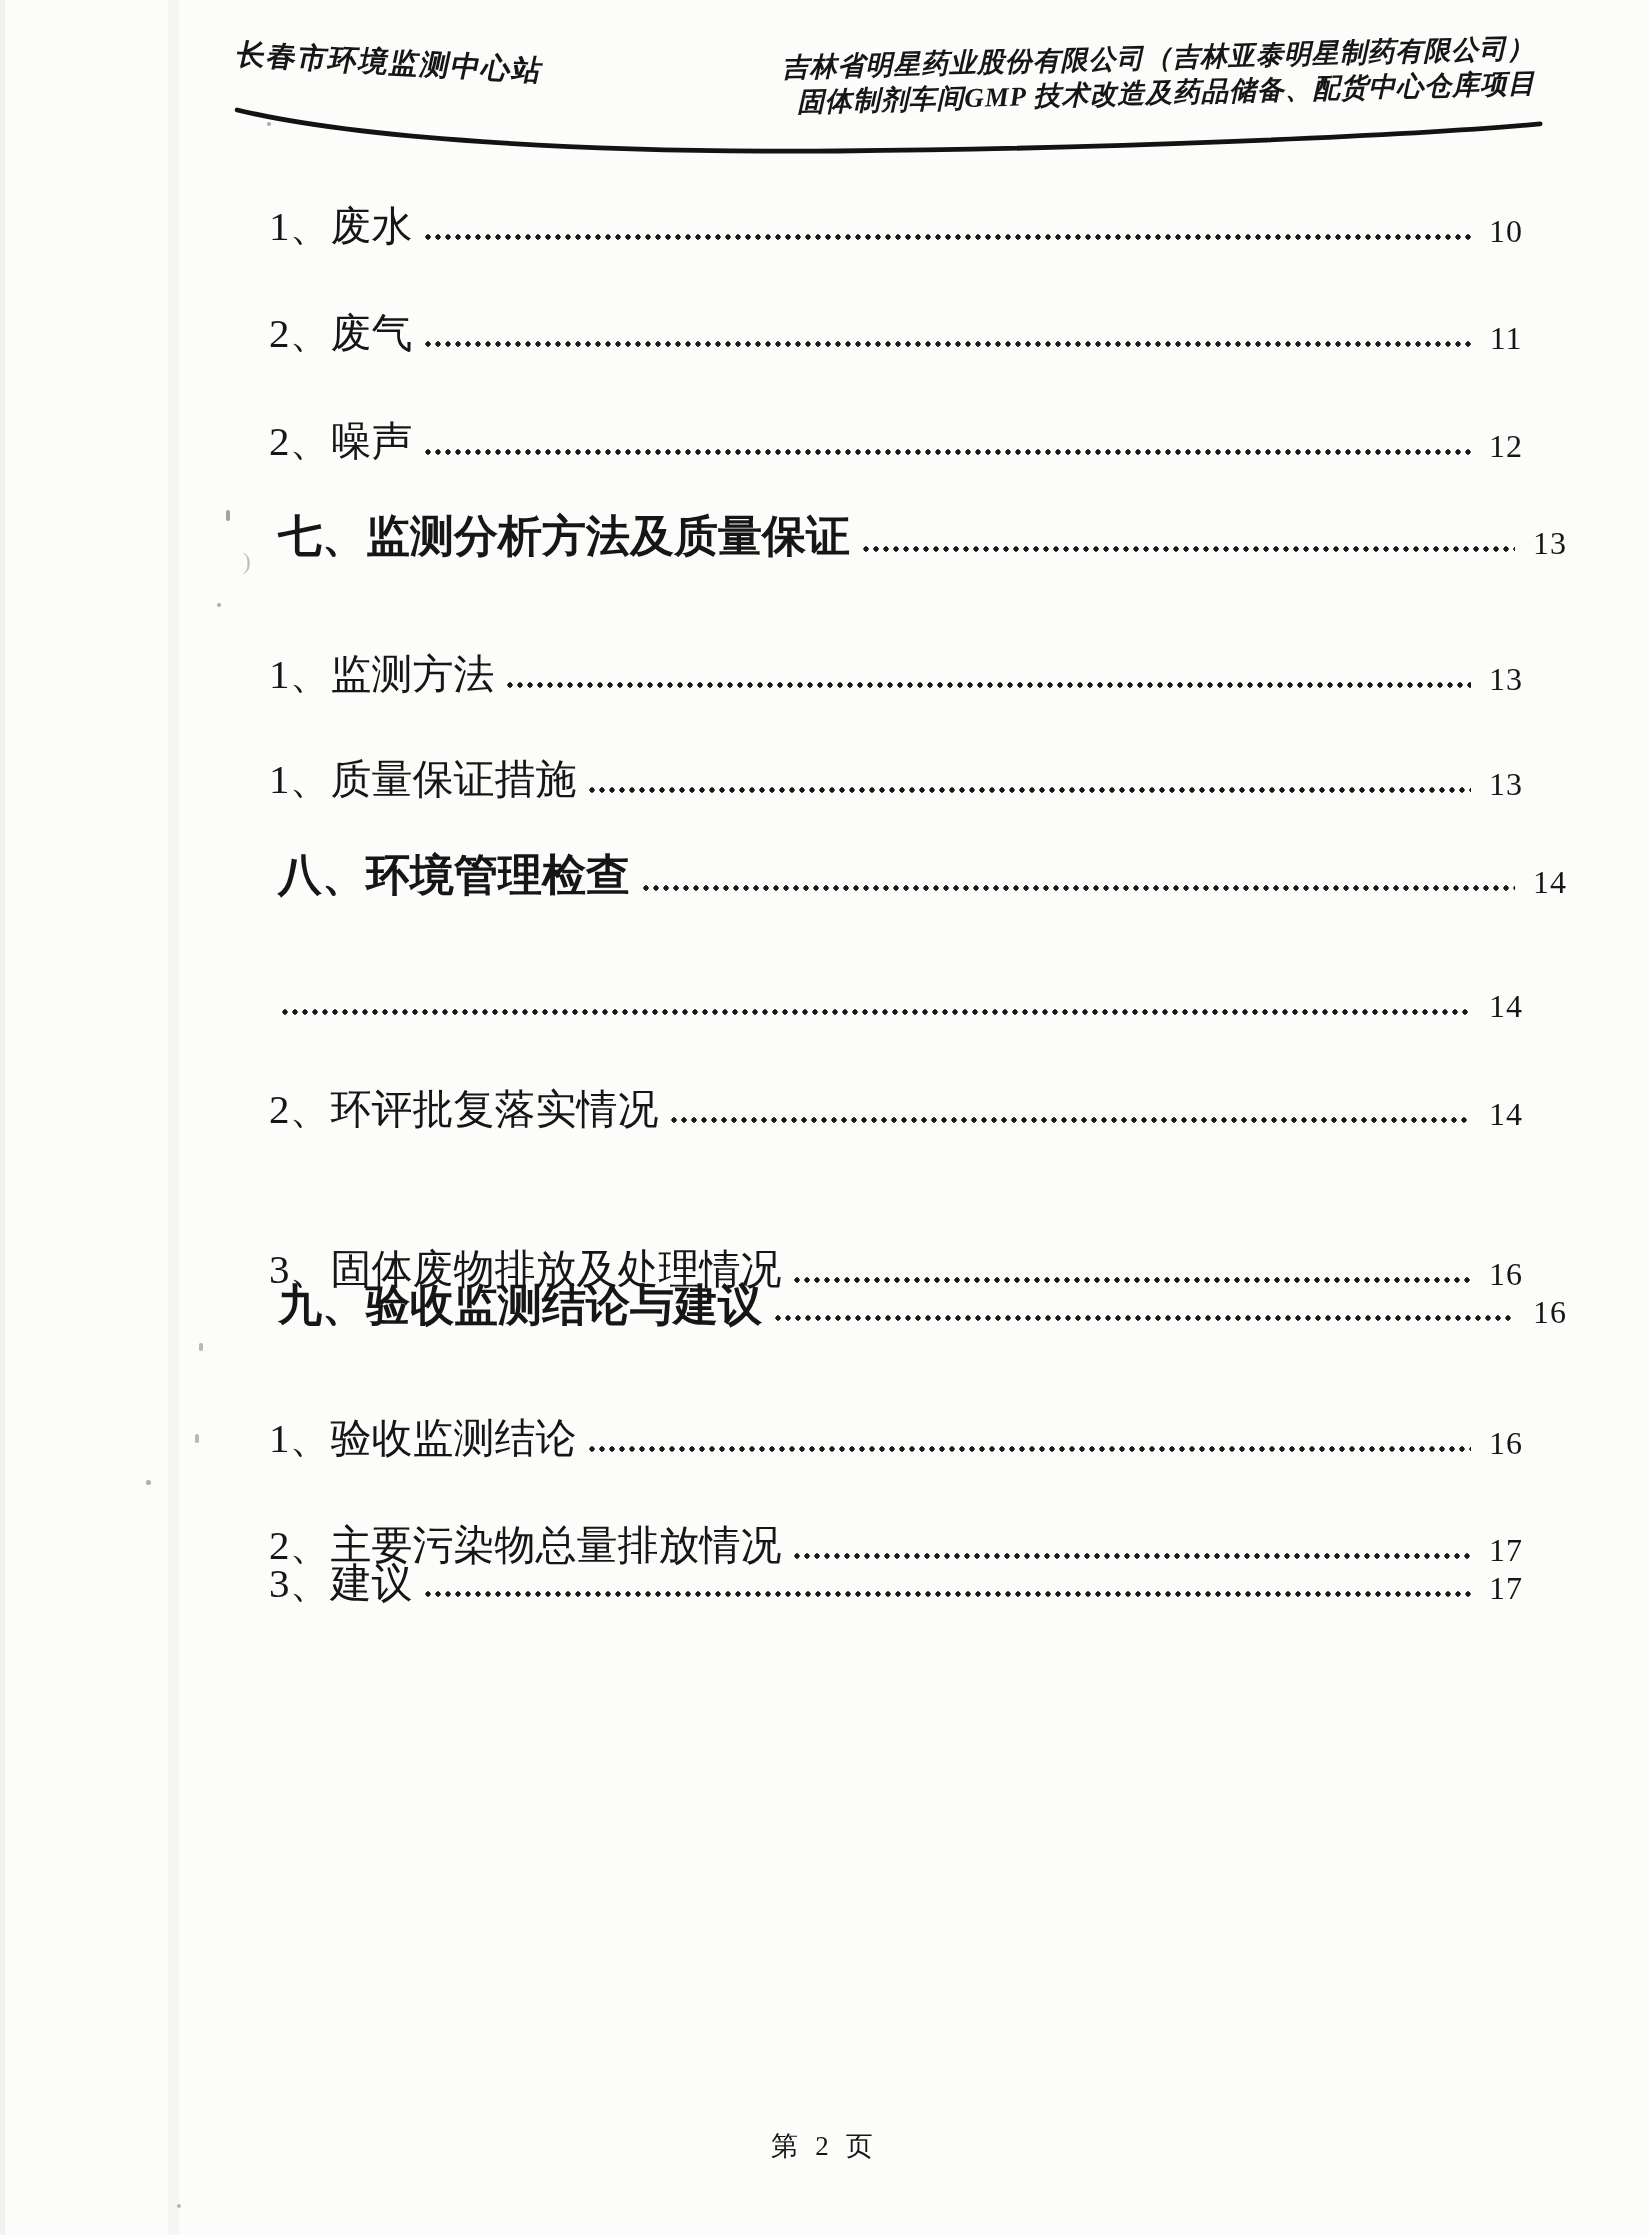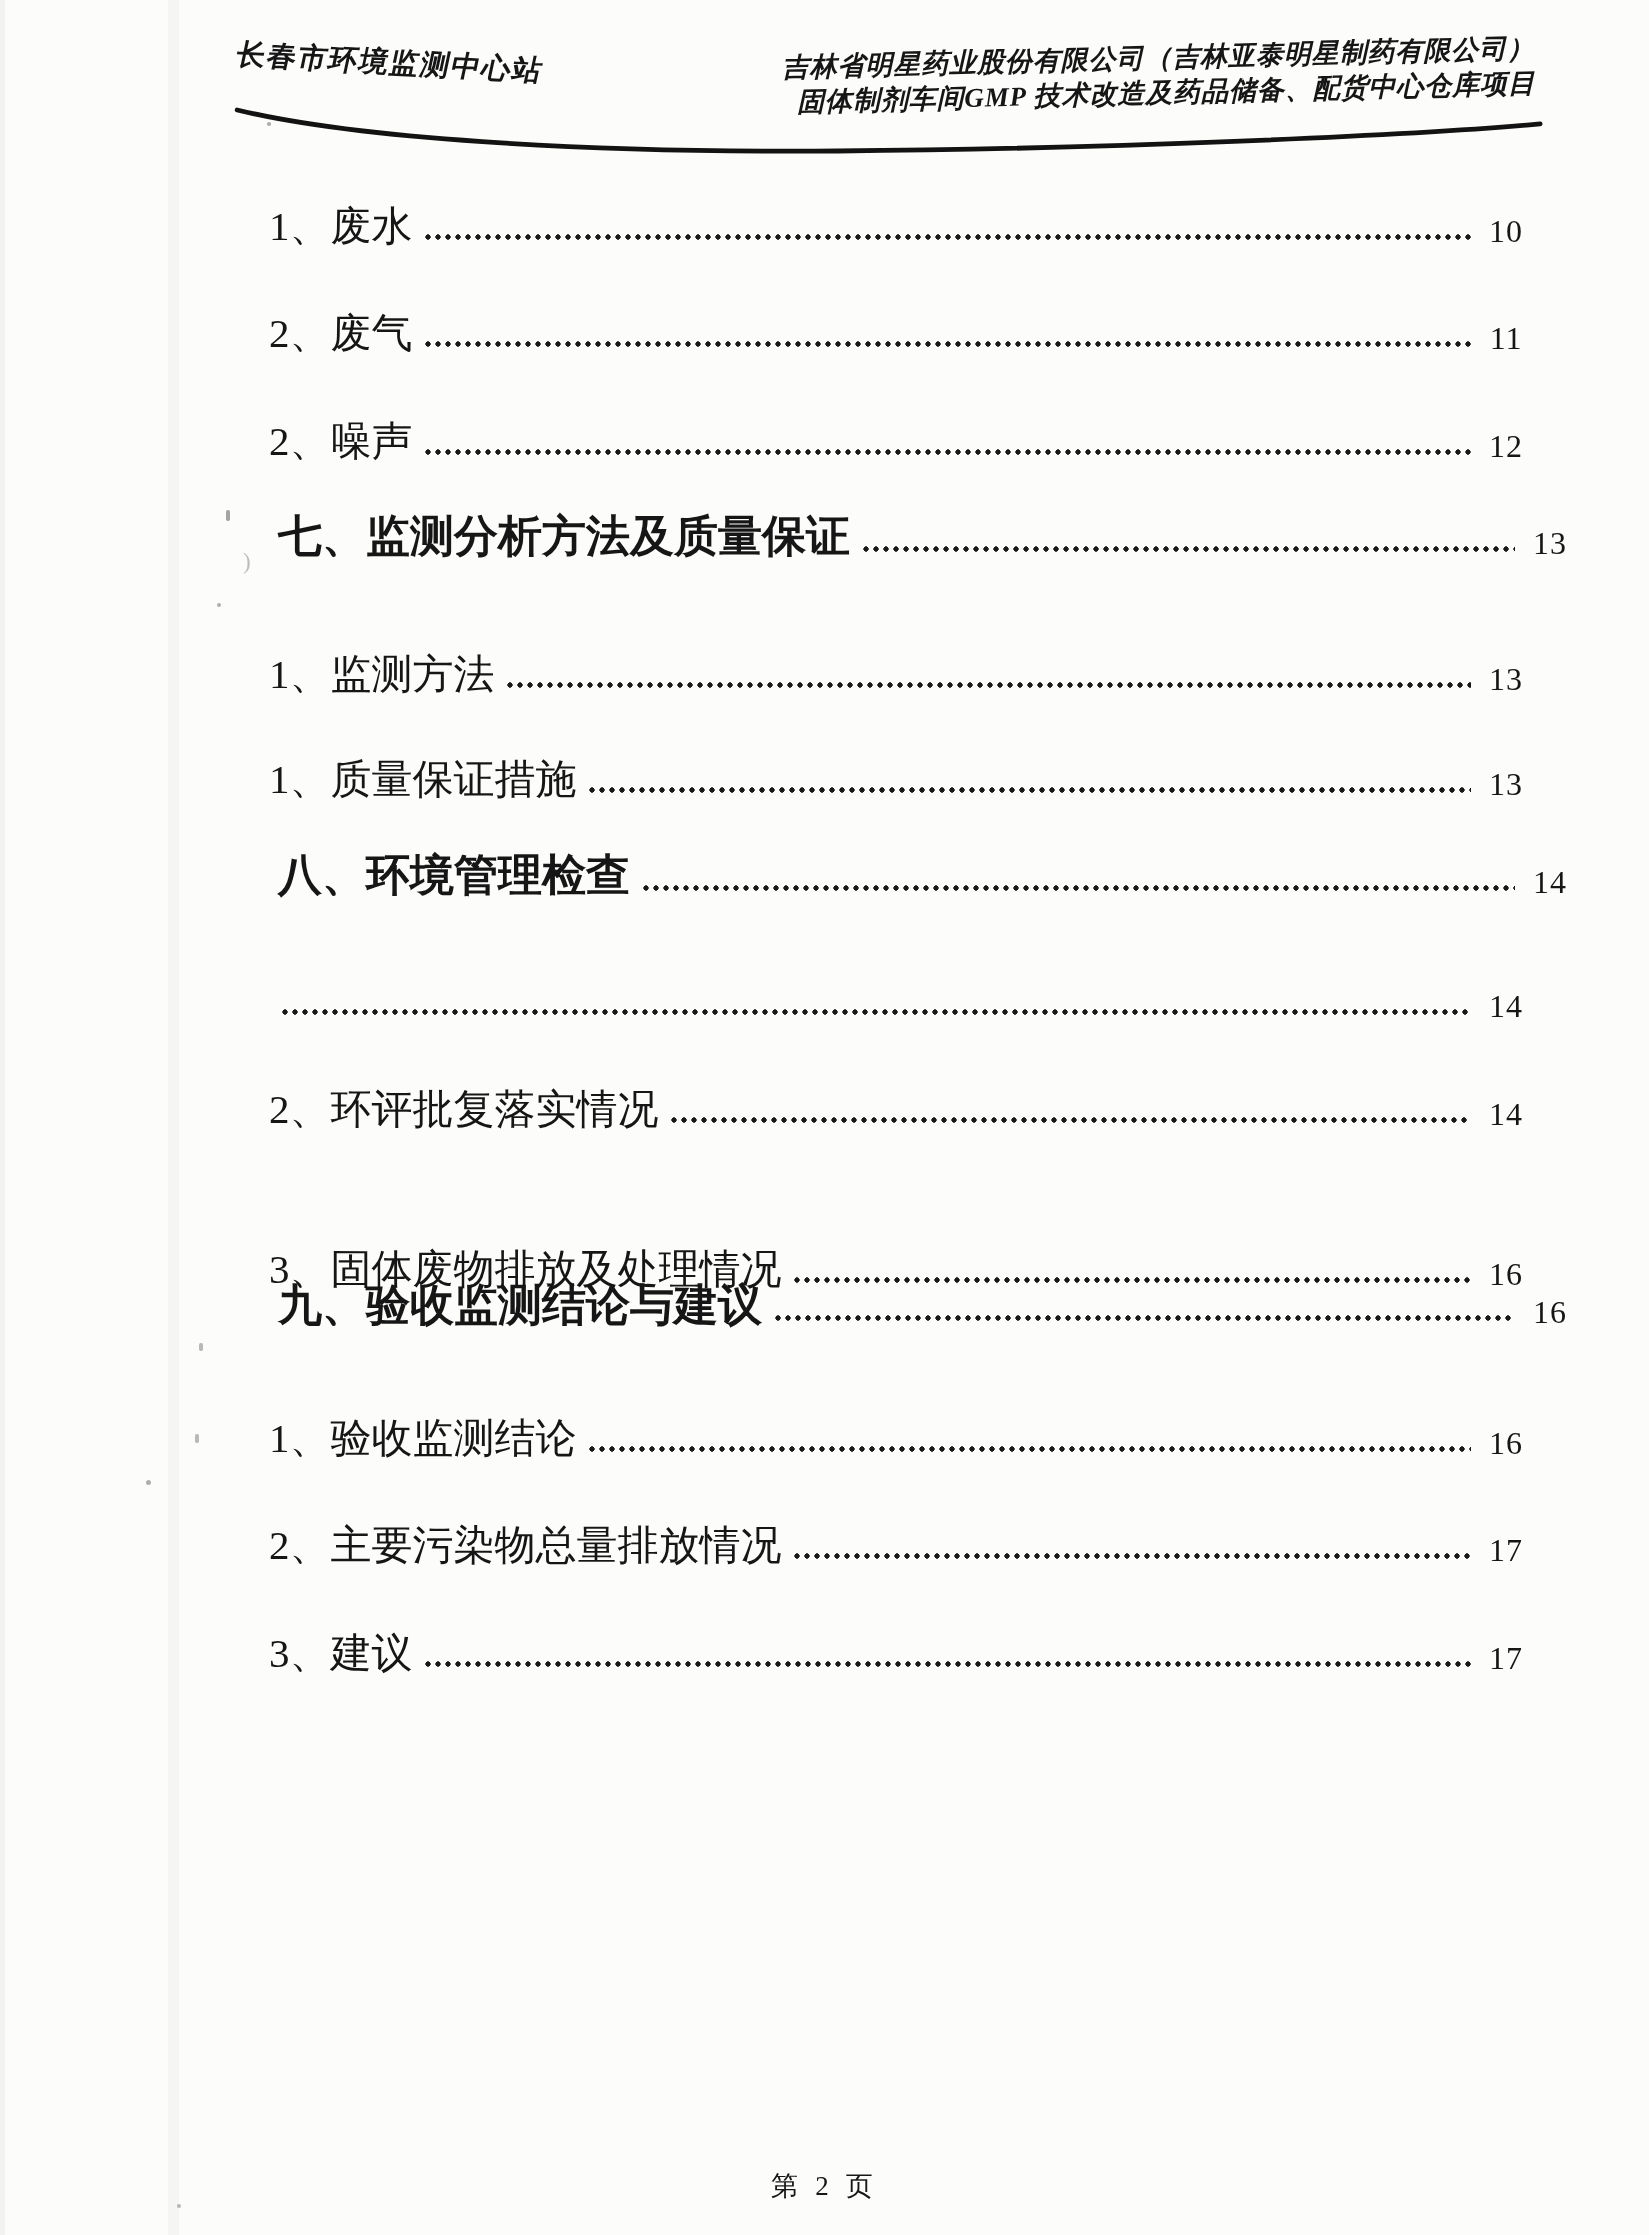--- a/index.html
+++ b/index.html
@@ -44,21 +44,21 @@
   }
   .row .pg{
     width:56px;text-align:center;font-size:32px;font-weight:400;
     line-height:1;font-style:normal;letter-spacing:0.9px;
   }
   .row.chapter .pg{font-weight:400;}
 
   
   .footer{
     position:absolute;left:0;top:2128px;width:100%;text-align:center;
-    font-size:27px;letter-spacing:5.2px;margin-top:40px;
+    font-size:27px;letter-spacing:5.2px;
   }
 
   
   .speck{position:absolute;background:#3a3a3a;border-radius:50%;}
   .mark-text{position:absolute;color:#555;opacity:.38;font-size:23px;}
 </style>
 </head>
 <body>
 
 <div class="page">
@@ -147,21 +147,21 @@
     <span class="dots"></span>
     <span class="pg">16</span>
   </div>
 
   <div class="row sub" style="top:1508px">
     <span class="lbl">2、主要污染物总量排放情况</span>
     <span class="dots"></span>
     <span class="pg">17</span>
   </div>
 
-  <div class="row sub" style="top:1616px">
+  <div class="row sub" style="top:1546px">
     <span class="lbl">3、建议</span>
     <span class="dots"></span>
     <span class="pg">17</span>
   </div>
 
   <div class="footer">第 2 页</div>
 
   <div class="speck" style="left:226px;top:510px;width:3.5px;height:11.4px;opacity:.45;border-radius:1.7px;"></div>
   <div class="mark-text" style="left:243px;top:549px;">)</div>
   <div class="speck" style="left:217px;top:603px;width:4.4px;height:4.4px;opacity:.4;"></div>

